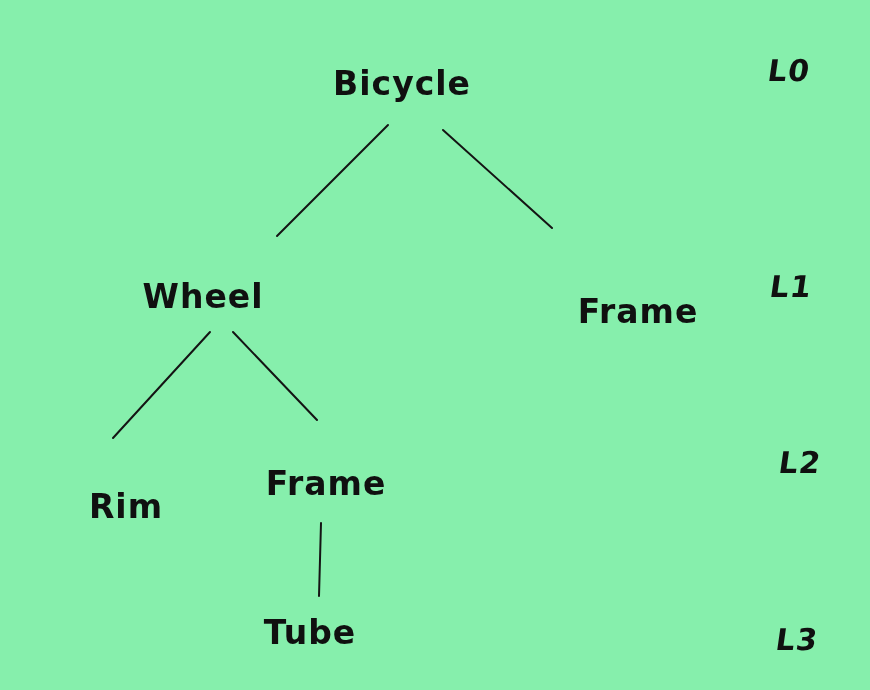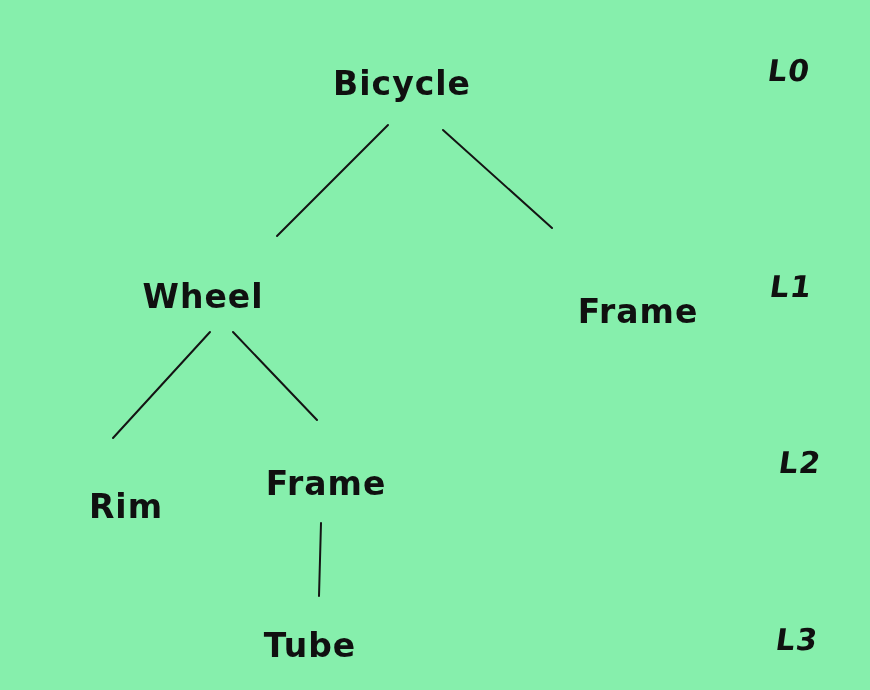--- a/index.html
+++ b/index.html
@@ -59,20 +59,20 @@
       <line x1="210" y1="332" x2="113" y2="438"></line>
       <line x1="233" y1="332" x2="317" y2="420"></line>
       <line x1="321" y1="523" x2="319" y2="596"></line>
     </svg>
 
   <div class="node" style="left: 402px; top: 83px;">Bicycle</div>
   <div class="node" style="left: 203px; top: 284px; margin-top: 12px;">Wheel</div>
   <div class="node" style="left: 638px; top: 274px; margin-top: 37px;">Frame</div>
   <div class="node" style="left: 126px; top: 485px; margin-top: 21px;">Rim</div>
   <div class="node" style="left: 326px; top: 483px;">Frame</div>
-  <div class="node" style="left: 310px; top: 645px;">Tube</div>
+  <div class="node" style="left: 310px; top: 632px;">Tube</div>
 
   <div class="level-label" style="left: 789px; top: 70px;">L0</div>
   <div class="level-label" style="left: 791px; top: 286px;">L1</div>
   <div class="level-label" style="left: 800px; top: 462px;">L2</div>
   <div class="level-label" style="left: 797px; top: 639px;">L3</div>
 
 </div>
 
 </body></html>

